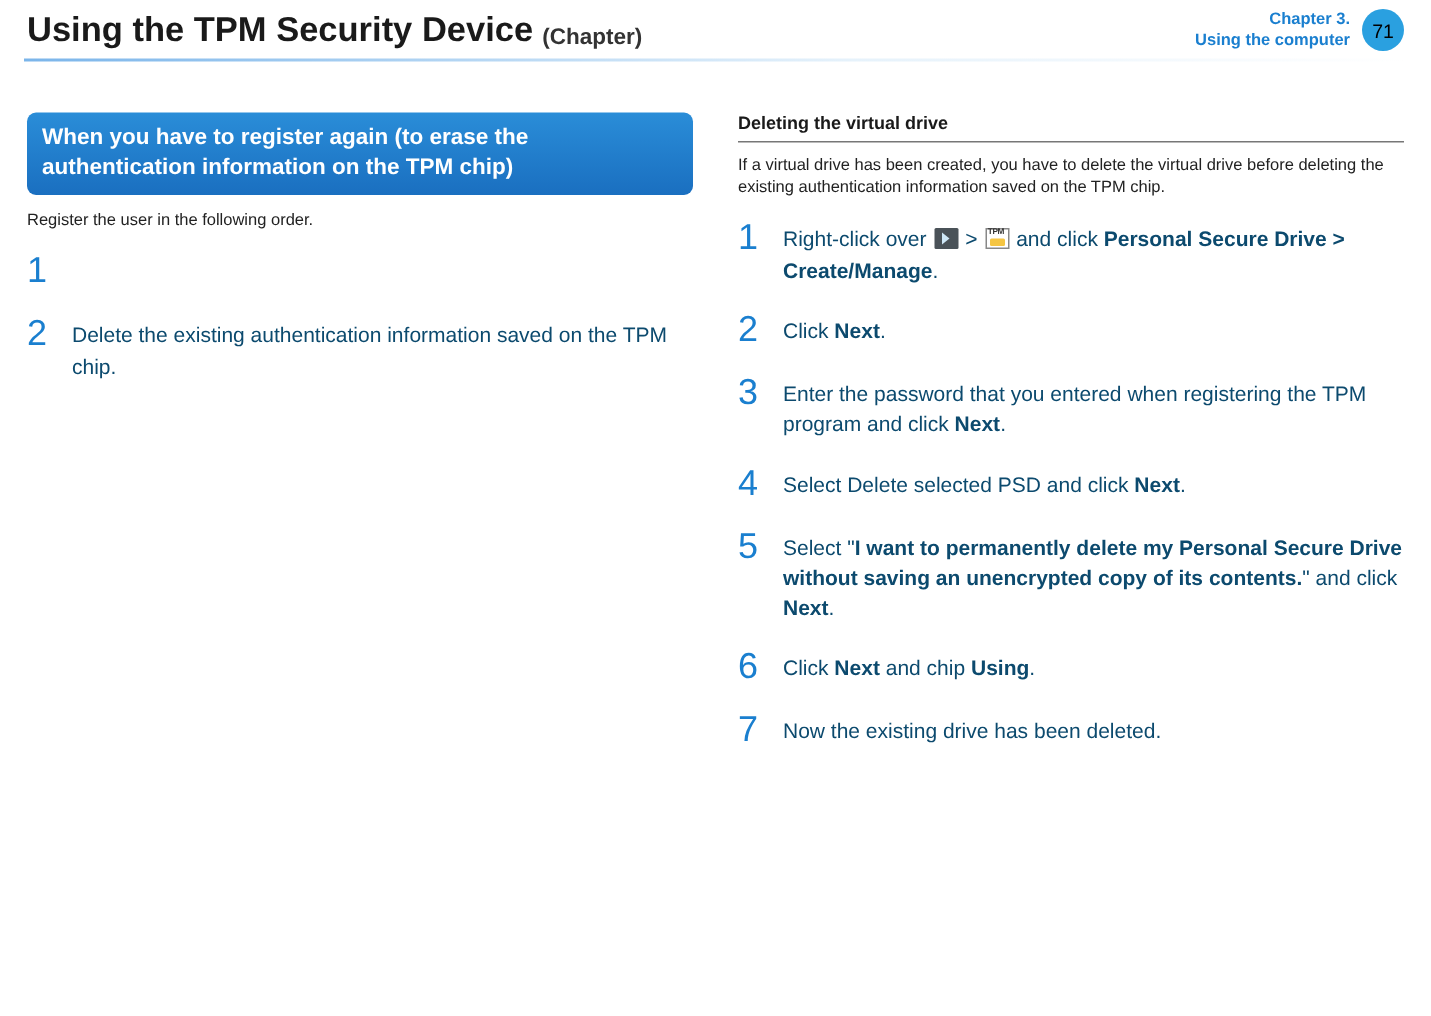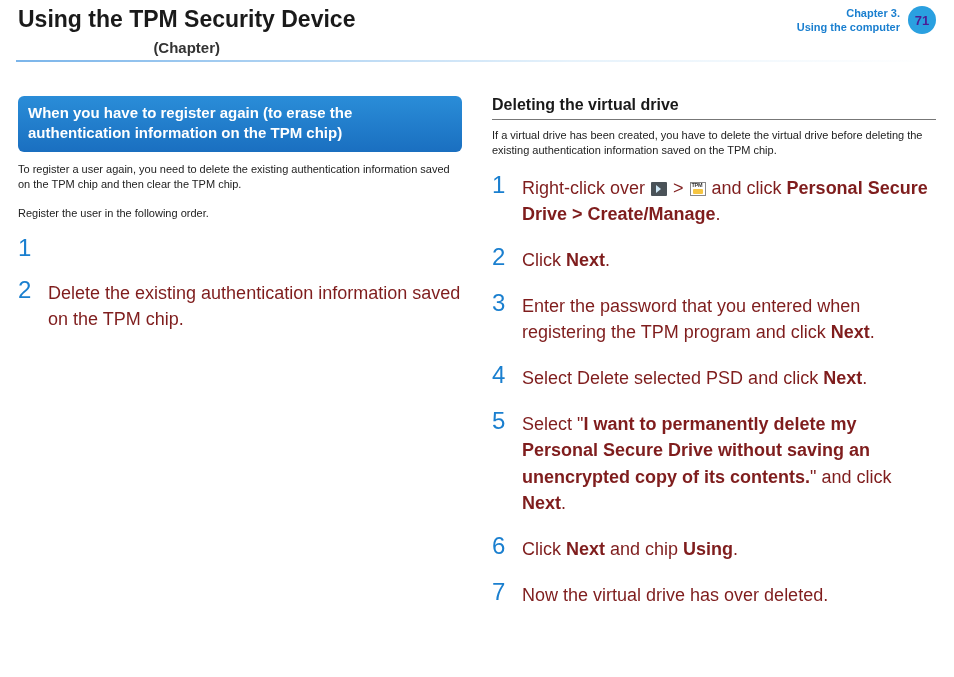--- a/index.html
+++ b/index.html
@@ -10,21 +10,21 @@
     background: #fff;
     color: #222;
     position: relative;
   }
   .header {
     padding: 6px 18px 4px 18px;
     display: flex;
     justify-content: space-between;
     align-items: flex-start;
   }
-  .title-group { display:flex; align-items: center; gap: 6px; flex-direction: column; }
+  .title-group { display:flex; align-items: flex-end; gap: 6px; }
   .page-title {
     font-size: 23px;
     font-weight: 700;
     color: #1a1a1a;
   }
   .optional {
     font-size: 15px;
     font-weight: 700;
     color: #333;
   }
@@ -38,23 +38,23 @@
     font-size: 11px;
     line-height: 1.3;
     font-weight: 700;
     color: #1a7fcf;
   }
   .page-num {
     width: 28px;
     height: 28px;
     border-radius: 50%;
     background: #2aa0e0;
-    color: #4c1d95;
+    color: #000000;
     font-size: 13px;
-    font-weight: 700;
+    font-weight: 400;
     display: flex;
     align-items: center;
     justify-content: center;
   }
   .header-rule {
     height: 2px;
     background: linear-gradient(to right, #7bb5ea, #e6f2fb 60%, #fff);
     margin: 0 16px 16px 16px;
   }
   .columns {
@@ -73,43 +73,43 @@
     line-height: 1.35;
     margin-bottom: 10px;
   }
   .para {
     font-size: 11px;
     line-height: 1.4;
     color: #222;
     margin-bottom: 14px;
   }
   .subhead {
-    font-size: 16px;
+    font-size: 12px;
     font-weight: 700;
     color: #1a1a1a;
     padding-bottom: 5px;
     border-bottom: 1px solid #777;
     margin-bottom: 8px;
   }
   .step {
     display: flex;
     gap: 12px;
     margin-bottom: 18px;
   }
   .step-num {
     font-size: 24px;
     font-weight: 400;
     color: #1a7fcf;
     line-height: 1;
     min-width: 18px;
   }
   .step-body {
-    font-size: 18px;
+    font-size: 14px;
     line-height: 1.45;
-    color: #7f1d1d;
+    color: #0c4a6e;
     padding-top: 2px;
   }
   .step-body b { font-weight: 700; }
   .mini-icon {
     display: inline-block;
     width: 16px;
     height: 14px;
     vertical-align: -2px;
     margin: 0 1px;
   }
@@ -165,21 +165,20 @@
     </div>
     <div class="page-num">71</div>
   </div>
 </div>
 <div class="header-rule"></div>
 
 <div class="columns">
 
   <div class="col">
     <div class="callout">When you have to register again (to erase the authentication information on the TPM chip)</div>
-    <div class="para">To register a user again, you need to delete the existing authentication information saved on the TPM chip and then clear the TPM chip.</div>
     <div class="para">Register the user in the following order.</div>
 
     <div class="step">
       <div class="step-num">1</div>
     </div>
     <div class="step">
       <div class="step-num">2</div>
       <div class="step-body">Delete the existing authentication information saved on the TPM chip.</div>
     </div>
   </div>
@@ -225,17 +224,17 @@
 
     <div class="step">
       <div class="step-num">6</div>
       <div class="step-body">
         <span>Click </span><b>Next</b><span> and chip </span><b>Using</b><span>.</span>
       </div>
     </div>
 
     <div class="step">
       <div class="step-num">7</div>
-      <div class="step-body">Now the virtual drive has over deleted.</div>
+      <div class="step-body">Now the existing drive has been deleted.</div>
     </div>
 
   </div>
 </div>
 
 </body></html>

